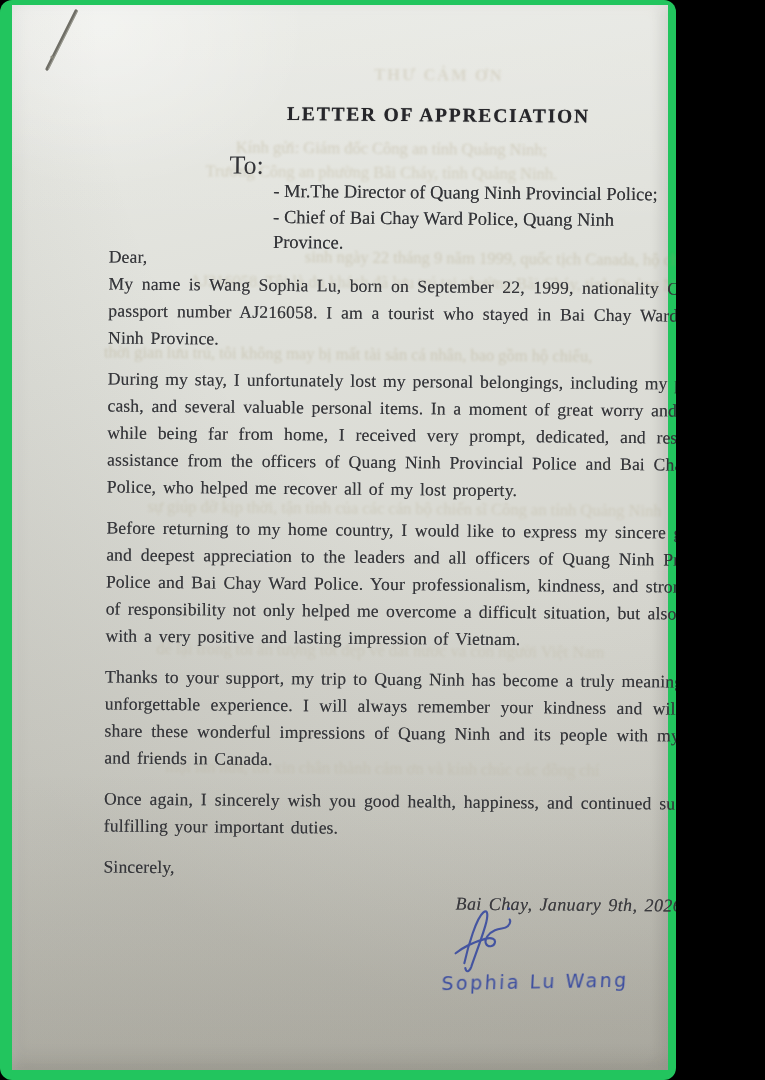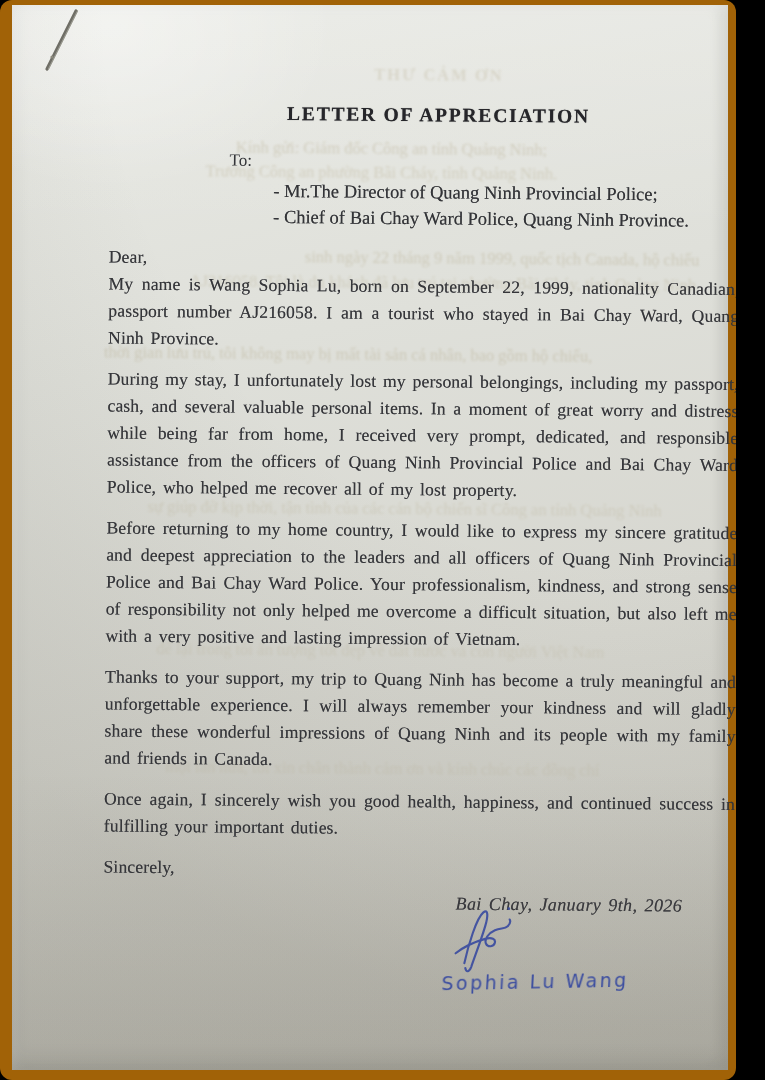--- a/index.html
+++ b/index.html
@@ -4,22 +4,22 @@
 <style>
   html, body {
     margin: 0; padding: 0;
     width: 765px; height: 1080px;
     background: #000;
     font-family: "Liberation Serif", serif;
     overflow: hidden;
   }
   .photo-frame {
     position: relative;
-    width: 736px; height: 1080px;
-    background: #a16207;
+    width: 676px; height: 1080px;
+    background: #22c55e;
     border-radius: 12px;
     overflow: hidden;
   }
   .paper {
     position: absolute;
     left: 12px; top: 5px; right: 8px; bottom: 10px;
     background:
       linear-gradient(168deg, #e9eae5 0%, #dfe0da 32%, #d6d6cf 62%, #c9c8c0 100%);
     box-shadow:
       inset 0 -10px 18px rgba(40,38,28,0.10),
@@ -63,21 +63,21 @@
     text-align: center;
     font-weight: bold;
     font-size: 19.5px;
     letter-spacing: 1.8px;
     color: #26262a;
     text-shadow: 0 0 0.7px rgba(38,38,42,0.75);
   }
   .to-label {
     position: absolute;
     left: 219px; top: 147px;
-    font-size: 17px;
+    font-size: 26px;
     color: #333438;
   }
   .recipients {
     position: absolute;
     left: 263px; top: 175px;
     font-size: 18.5px;
     line-height: 25.5px;
     color: #333438;
     text-shadow: 0 0 0.6px rgba(51,52,56,0.7);
   }

